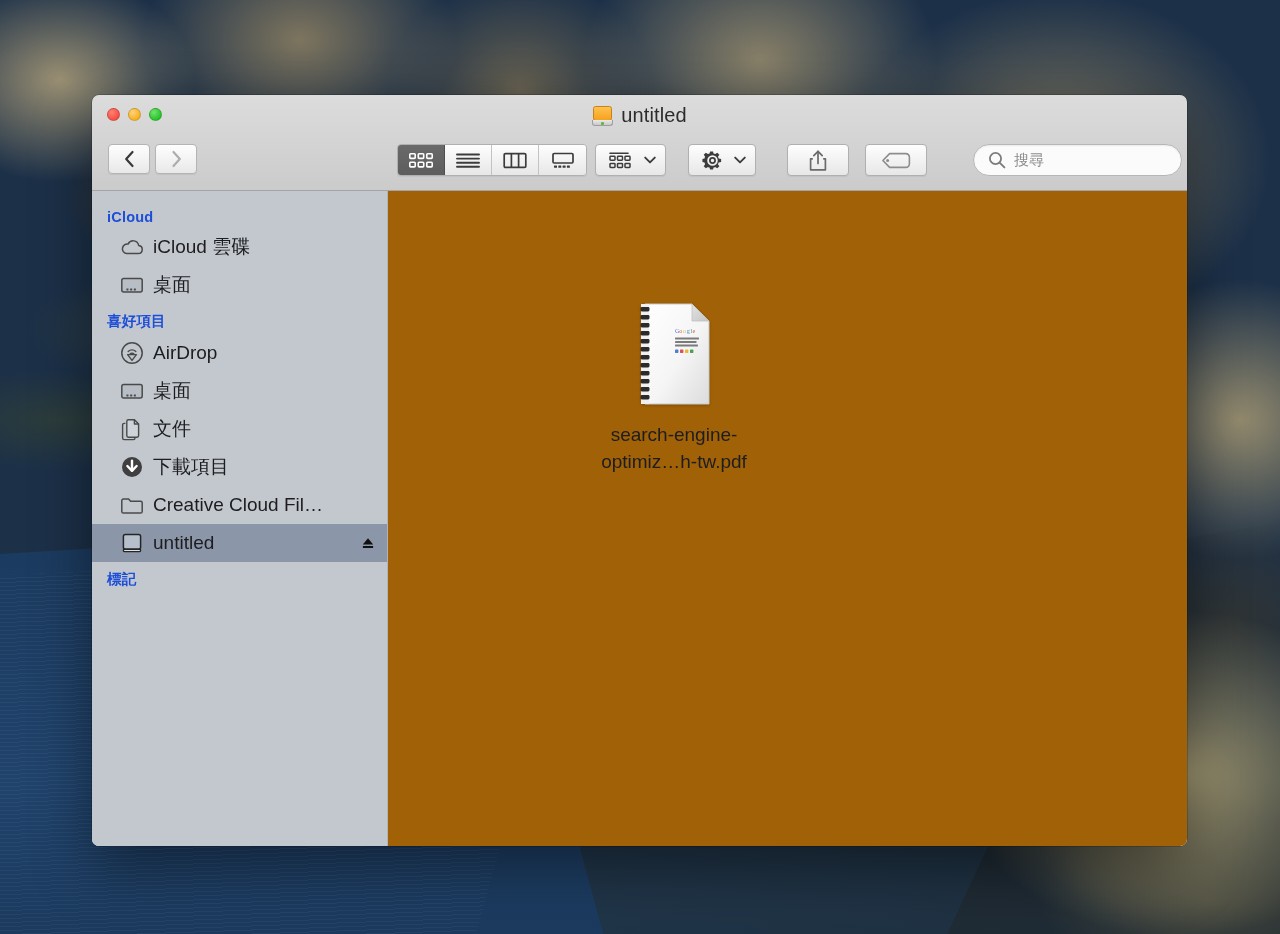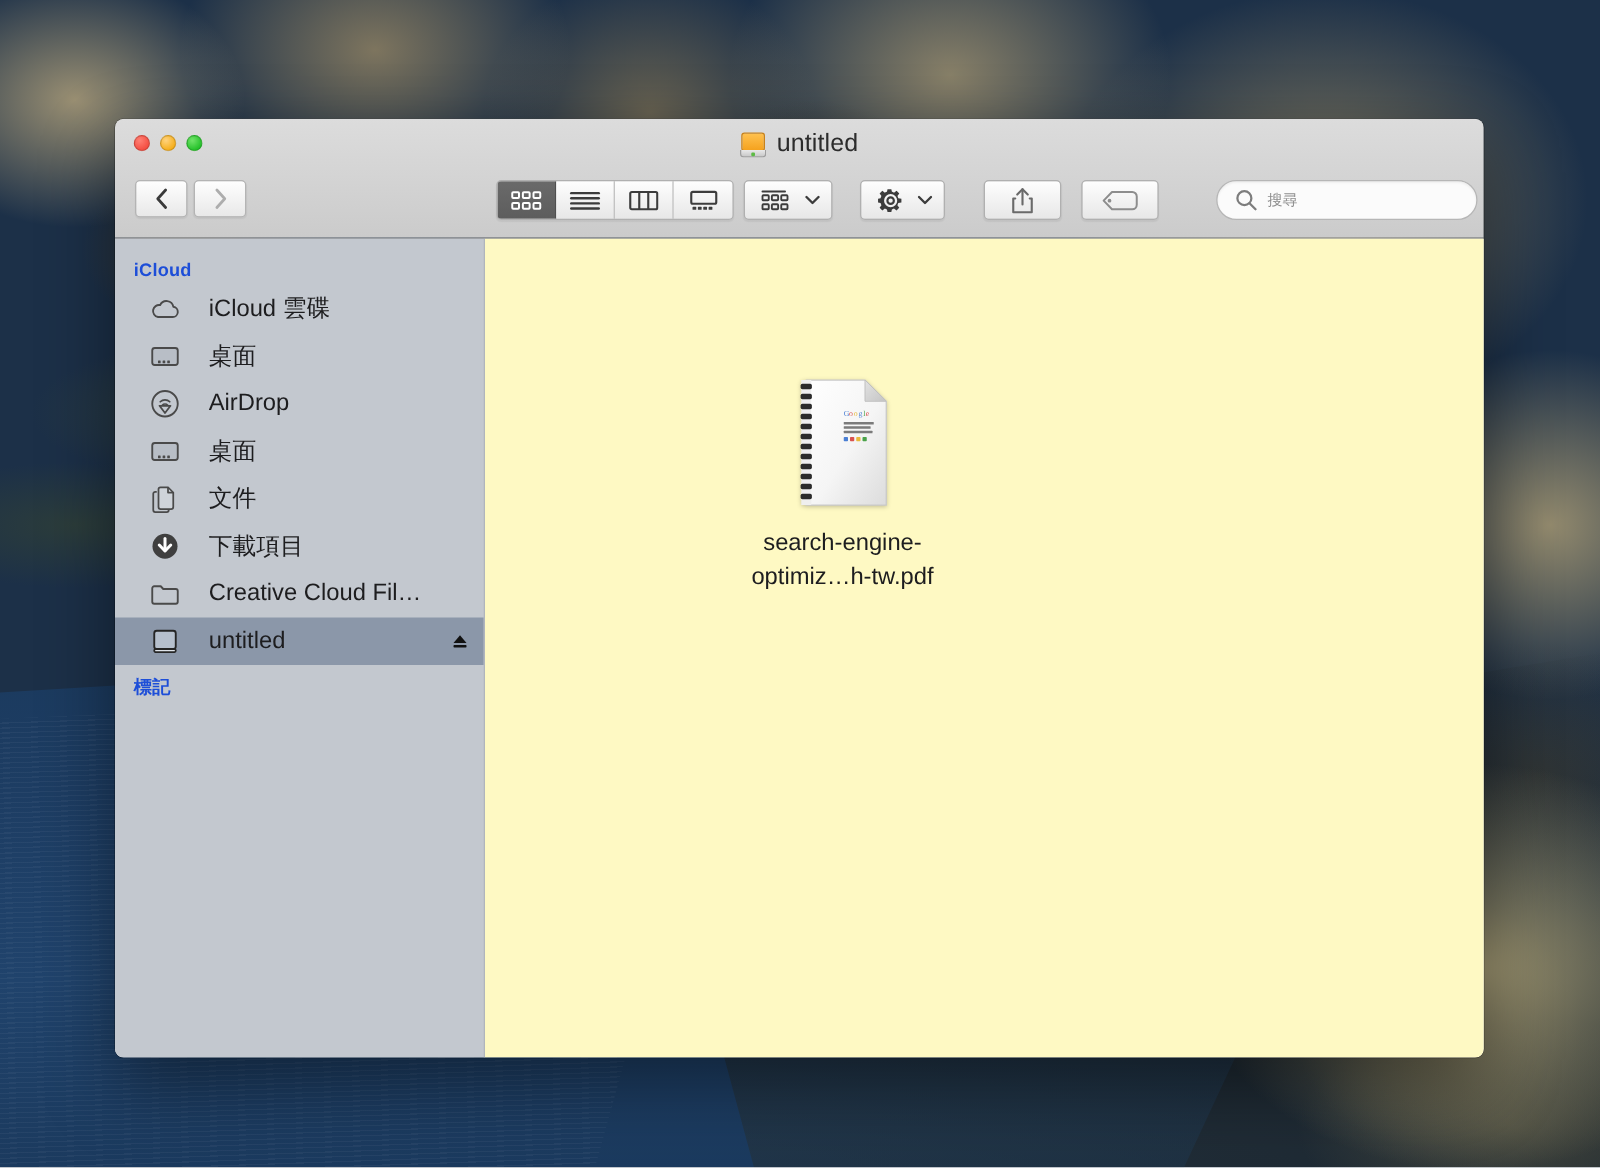--- a/index.html
+++ b/index.html
@@ -275,21 +275,21 @@
     border: 1px solid #b6b6b6;
     border-radius: 16px;
     display: flex;
     align-items: center;
     padding: 0 10px 0 14px;
     gap: 8px;
     box-shadow: inset 0 1px 2px rgba(0,0,0,.07);
     cursor: text;
   }
   #search-placeholder {
-    font-size: 12px;
+    font-size: 15px;
     color: #8e8e8e;
   }
 
   
   #win-body {
     flex: 1;
     display: flex;
     min-height: 0;
     background: #fff;
   }
@@ -311,21 +311,21 @@
     padding: 8px 0 3px 15px;
     letter-spacing: .2px;
   }
 
   .sb-item {
     display: flex;
     align-items: center;
     height: 38px;
     padding-left: 28px;
     padding-right: 12px;
-    gap: 23px;
+    gap: 9px;
     cursor: default;
   }
   .sb-item.selected { background: #8b97a9; }
   .sb-label {
     font-size: 19px;
     color: #1d1d1f;
     white-space: nowrap;
     overflow: hidden;
     flex: 1;
   }
@@ -335,21 +335,21 @@
     display: flex; align-items: center; justify-content: center;
   }
   .eject {
     width: 14px; height: 14px;
     flex: 0 0 14px;
   }
 
   
   #content {
     flex: 1;
-    background: #fef9c3;
+    background: #a16207;
     position: relative;
     overflow: hidden;
   }
 
   #file-item {
     position: absolute;
     left: 194px;
     top: 112px;
     width: 184px;
     display: flex;
@@ -543,20 +543,21 @@
             <g fill="#4a4a4a">
               <rect x="6.4" y="12.4" width="2.1" height="2.1" rx=".4"></rect>
               <rect x="10.1" y="12.4" width="2.1" height="2.1" rx=".4"></rect>
               <rect x="13.8" y="12.4" width="2.1" height="2.1" rx=".4"></rect>
             </g>
           </svg>
         </span>
         <span class="sb-label">桌面</span>
       </div>
 
+      <div class="sb-header">喜好項目</div>
 
       <div class="sb-item">
         <span class="sb-icon">
           <svg width="24" height="24" viewBox="0 0 24 24">
             <circle cx="12" cy="12" r="10.2" fill="none" stroke="#4a4a4a" stroke-width="1.5"></circle>
             <path d="M12 19.4 7.6 13.6h8.8z" fill="none" stroke="#4a4a4a" stroke-width="1.4" stroke-linejoin="round"></path>
             <path d="M8.2 10.4a5.4 5.4 0 0 1 7.6 0" fill="none" stroke="#4a4a4a" stroke-width="1.4" stroke-linecap="round"></path>
             <path d="M9.8 13.2a3 3 0 0 1 4.4 0" fill="none" stroke="#4a4a4a" stroke-width="1.3" stroke-linecap="round"></path>
           </svg>
         </span>

